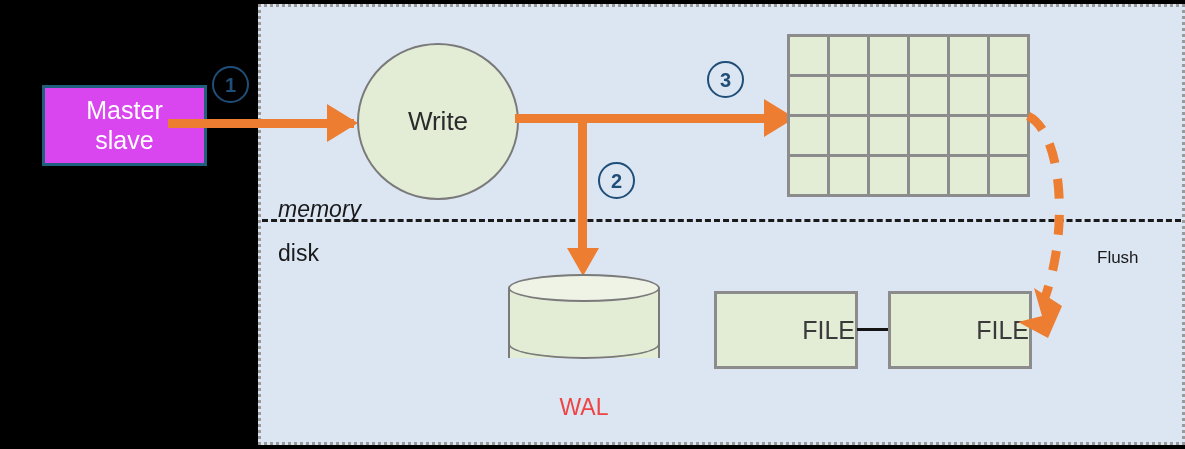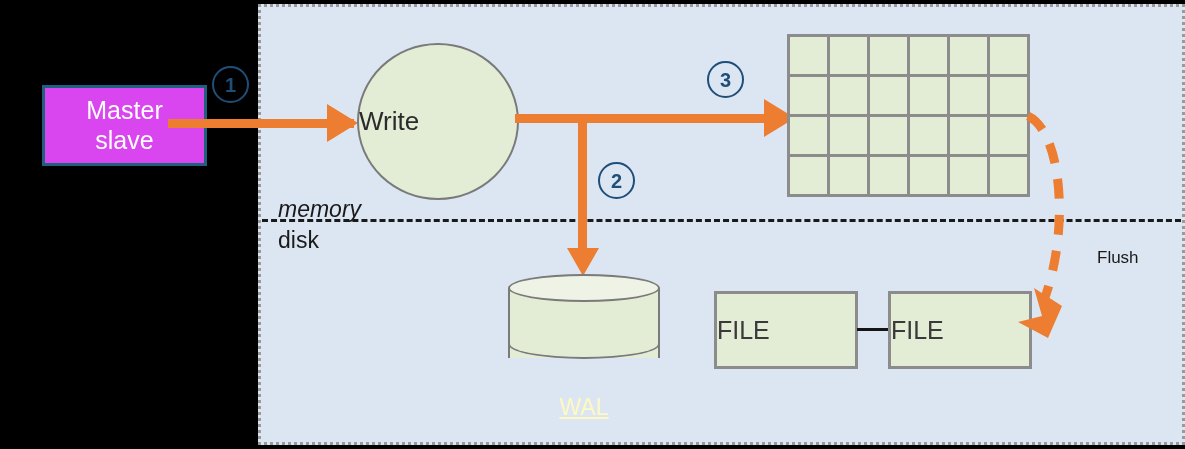--- a/index.html
+++ b/index.html
@@ -54,21 +54,21 @@
     left: 357px;
     top: 43px;
     width: 162px;
     height: 157px;
     border-radius: 50%;
     background: #e3ecd5;
     border: 2px solid #7a7a7a;
     box-sizing: border-box;
     display: flex;
     align-items: center;
-    justify-content: flex-start;
+    justify-content: center;
     font-size: 26px;
     color: #2b2b2b;
   }
   
   .orange { background: #ed7d31; position: absolute; }
   #arrow1-line { left: 168px; top: 119px; width: 186px; height: 9px; }
   #arrow1-head {
     position: absolute; left: 327px; top: 104px;
     width: 0; height: 0;
     border-top: 19px solid transparent;
@@ -98,21 +98,21 @@
     top: 219px;
     width: 919px;
     height: 0;
     border-top: 3px dashed #1a1a1a;
   }
   #label-memory {
     position: absolute; left: 278px; top: 196px;
     font-size: 23px; color: #1a1a1a; font-style: italic;
   }
   #label-disk {
-    position: absolute; left: 278px; top: 227px;
+    position: absolute; left: 278px; top: 240px;
     font-size: 23px; color: #1a1a1a;
   }
   
   #memtable {
     position: absolute;
     left: 787px;
     top: 34px;
     width: 243px;
     height: 163px;
     display: grid;
@@ -153,33 +153,33 @@
     position: absolute; left: 0; top: 0;
     width: 152px; height: 28px;
     background: #eef3e6;
     border: 2px solid #7a7a7a;
     border-radius: 50%;
     box-sizing: border-box;
   }
   #label-wal {
     position: absolute; left: 508px; top: 394px;
     width: 152px; text-align: center;
-    font-size: 23px; color: #fef9c3; text-decoration: underline;
+    font-size: 23px; color: #ef4444;
   }
   
   .file-box {
     position: absolute;
     width: 144px;
     height: 78px;
     background: #e3ecd5;
     border: 3px solid #8c8c8c;
     box-sizing: border-box;
     display: flex;
     align-items: center;
-    justify-content: flex-start;
+    justify-content: flex-end;
     font-size: 25px;
     color: #3a3a3a;
   }
   #file-box-1 { left: 714px; top: 291px; }
   #file-box-2 { left: 888px; top: 291px; }
   #file-link {
     position: absolute; left: 857px; top: 328px;
     width: 32px; height: 3px; background: #141414;
   }
   

